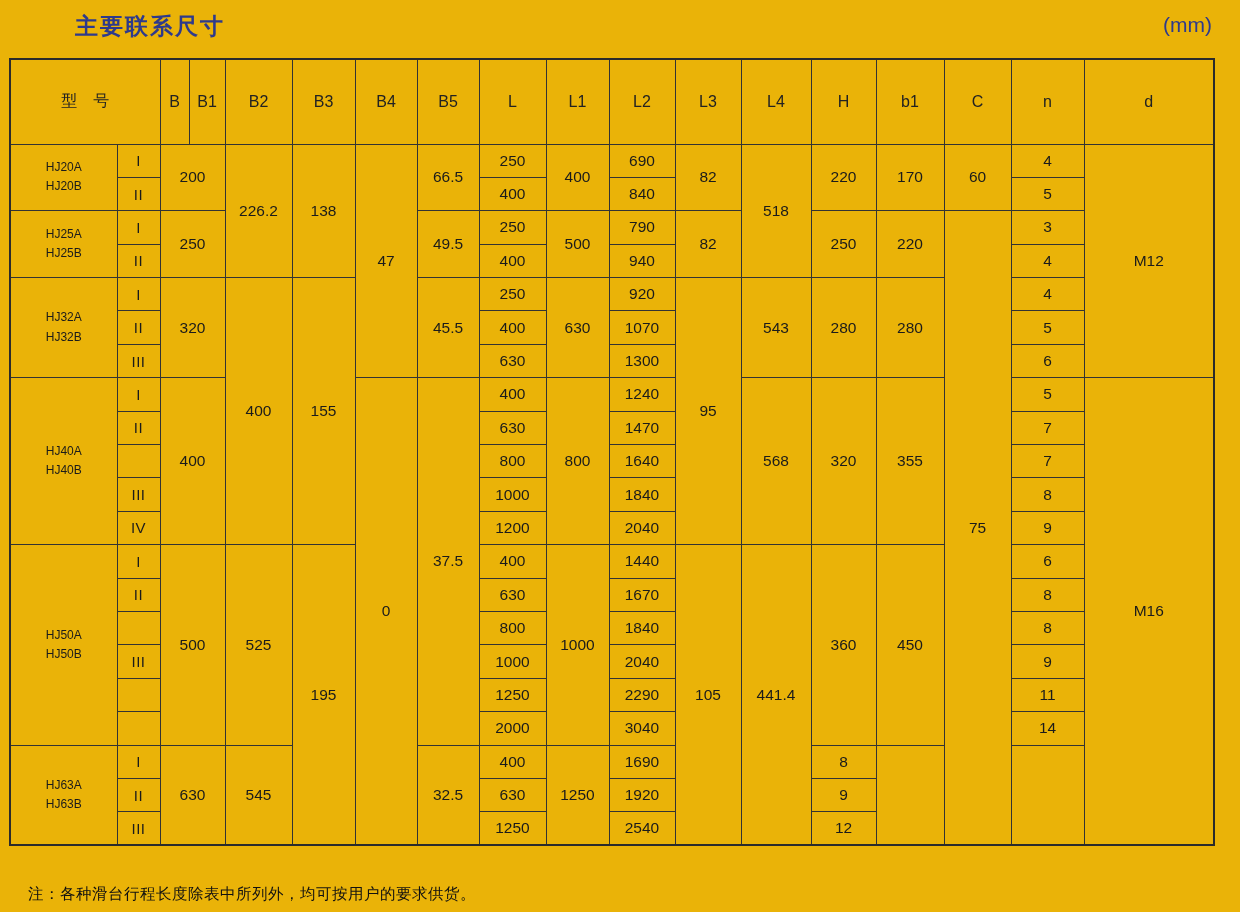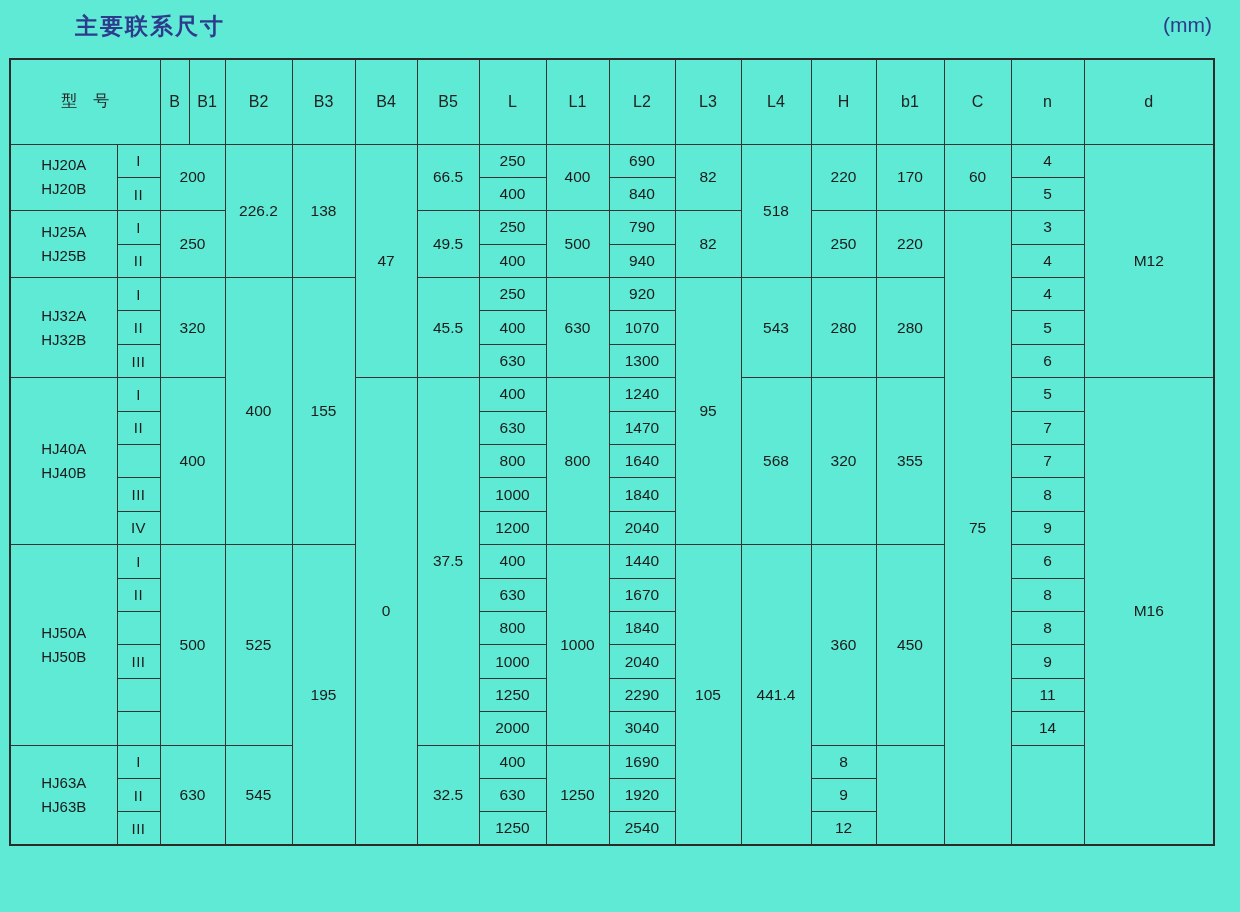--- a/index.html
+++ b/index.html
@@ -5,21 +5,21 @@
   html, body {
     margin: 0;
     padding: 0;
     background: #ffffff;
     font-family: "Liberation Sans", "DejaVu Sans", sans-serif;
   }
   .page {
     position: relative;
     width: 1240px;
     height: 912px;
-    background: #5eead4;
+    background: #eab308;
     overflow: hidden;
   }
   .page-title {
     position: absolute;
     left: 75px;
     top: 11px;
     font-size: 23px;
     font-weight: 700;
     letter-spacing: 2px;
     color: #2e3a8c;
@@ -53,21 +53,21 @@
     overflow: hidden;
   }
   .dim-table thead tr { height: 85px; }
   .dim-table tbody tr { height: 33.4px; }
   .dim-table th {
     font-size: 16px;
     font-weight: 400;
     color: #222222;
   }
   td.model {
-    font-size: 15px;
+    font-size: 12px;
     line-height: 1.6;
     white-space: pre-line;
   }
   td.sub { font-size: 15px; letter-spacing: 0.5px; }
   .footer-note {
     position: absolute;
     left: 28px;
     top: 884px;
     font-size: 15.5px;
     color: #111111;
@@ -313,14 +313,15 @@
       </tr>
       <tr>
         <td class="sub">III</td>
         <td>1250</td>
         <td>2540</td>
         <td>12</td>
       </tr>
     </tbody>
   </table>
 
+  <div class="footer-note">注：各种滑台行程长度除表中所列外，均可按用户的要求供货。</div>
 
 </div>
 
 </body></html>

